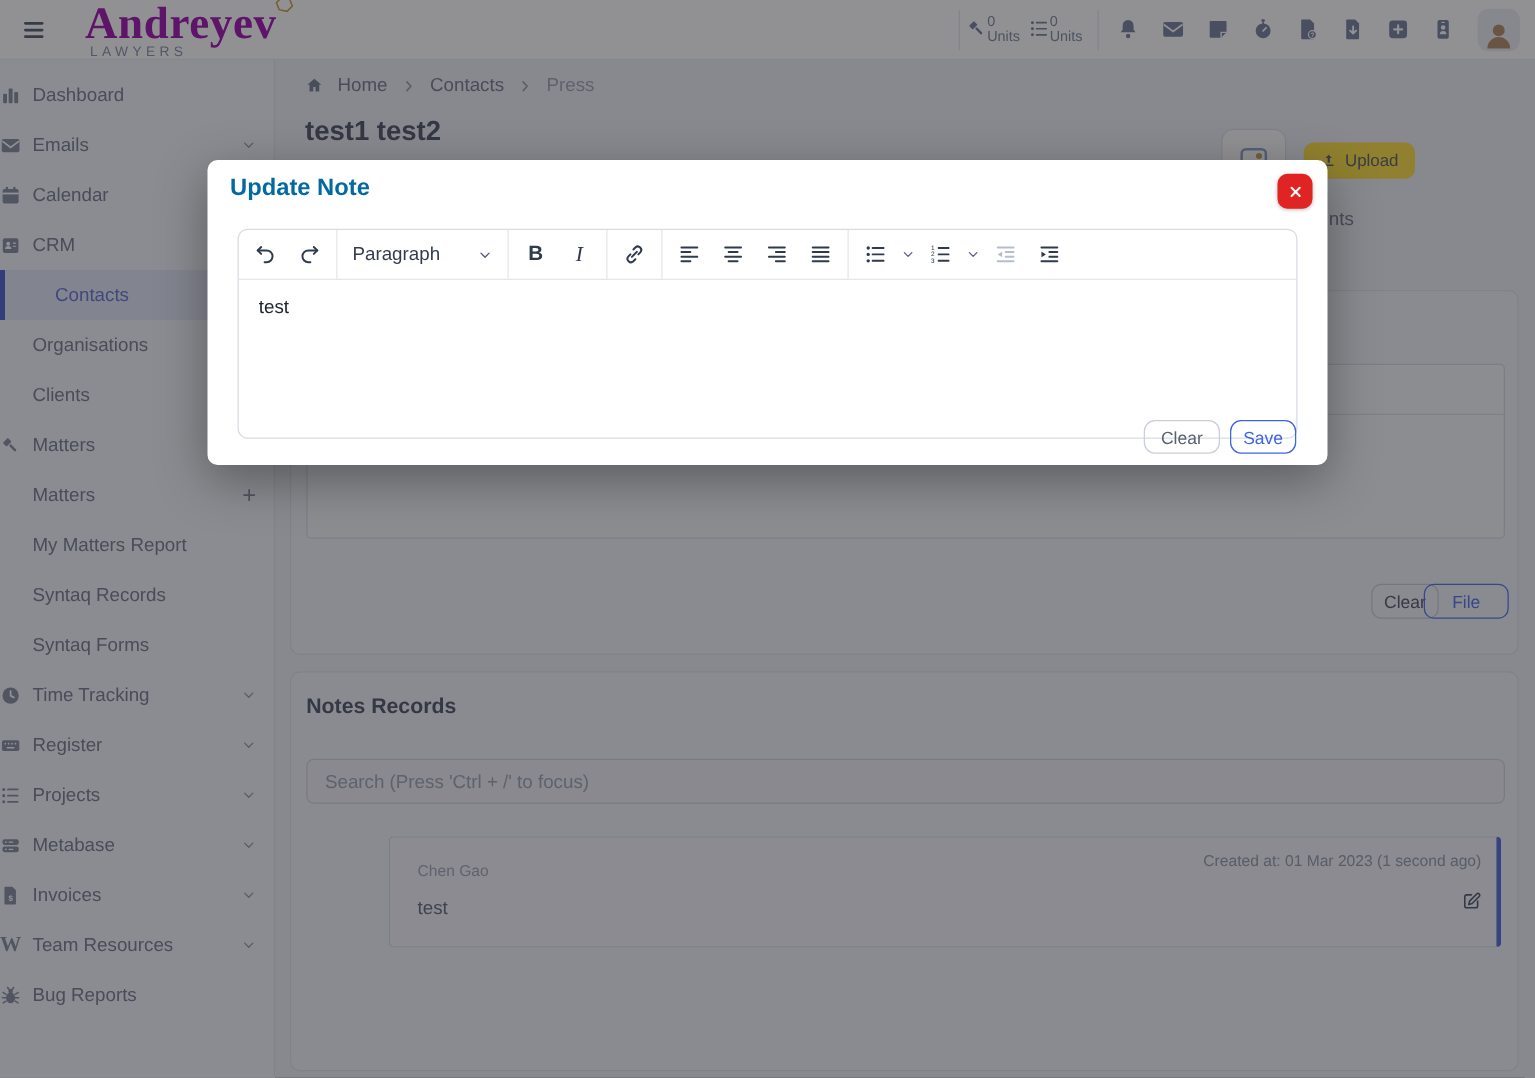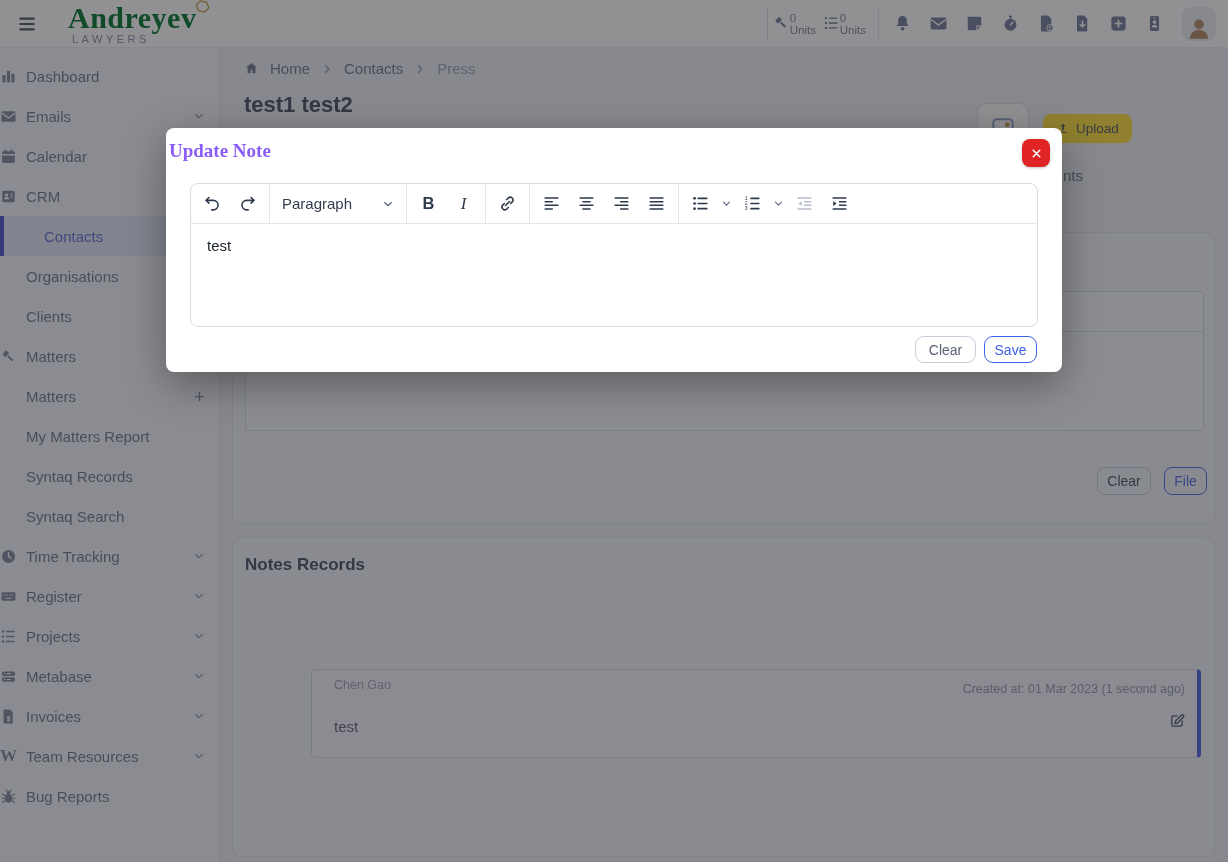--- a/index.html
+++ b/index.html
@@ -4,21 +4,21 @@
 <style>
   * { margin:0; padding:0; box-sizing:border-box; }
   body { font-family:"Liberation Sans", sans-serif; background:#2b2d33; }
   .app { position:relative; width:1228px; height:862px; overflow:hidden; background:#eef0f4; }
 
   
   .topbar { position:absolute; top:0; left:0; right:0; height:48px; background:#ffffff;
             display:flex; align-items:center; z-index:10; border-bottom:1px solid #eceef3; }
   .hamburger { width:30px; height:30px; margin-left:12px; display:flex; align-items:center; justify-content:center; color:#5b6372; cursor:pointer; }
   .logo { position:relative; margin-left:26px; line-height:1; cursor:pointer; }
-  .logo-title { font-family:"Liberation Serif", serif; font-size:30px; font-weight:600; color:#15803d; letter-spacing:0.5px; }
+  .logo-title { font-family:"Liberation Serif", serif; font-size:36px; font-weight:600; color:#a21caf; letter-spacing:0.5px; }
   .logo-sub { font-size:11px; letter-spacing:3.5px; color:#8c97ad; margin-top:1px; margin-left:4px; }
   .logo-hex { position:absolute; right:-14px; top:-4px; width:15px; height:15px; transform:rotate(12deg); color:#c9a64a; }
   .tb-spacer { flex:1; }
   .unit { display:flex; flex-direction:row; align-items:center; width:50px; font-size:11.5px; color:#848ea0; cursor:pointer; }
   .unit svg { width:18px; height:18px; color:#7c87a0; margin-bottom:2px; }
   .vsep { width:1px; height:32px; background:#e6e8ee; margin:0 5px; }
   .tico { width:36px; height:36px; display:flex; align-items:center; justify-content:center; color:#7c87a0; cursor:pointer; }
   .tico svg { width:19px; height:19px; }
   .avatar { width:34px; height:34px; border-radius:9px; background:#edeef3; margin:0 12px 0 10px;
             display:flex; align-items:flex-end; justify-content:center; overflow:hidden; cursor:pointer; }
@@ -61,46 +61,46 @@
   .card { position:absolute; background:#f3f4f8; border:1px solid #e0e3eb; border-radius:8px; }
   .card1 { left:12px; top:184px; width:983px; height:292px; }
   .ghost-editor { position:absolute; left:12px; top:58px; width:959px; height:140px;
                   border:1px solid #d9dde5; border-radius:4px; background:#f6f7fa; }
   .ghost-toolbar { position:absolute; top:0; left:0; right:0; height:40px; border-bottom:1px solid #dde1e9; }
   .btn { display:flex; align-items:center; justify-content:center; border-radius:8px; font-size:14px;
          background:transparent; border:1px solid #c9cedb; color:#5a6170; cursor:pointer;
          font-family:"Liberation Sans", sans-serif; }
   .btn.blue { border-color:#5b78e8; color:#5b78e8; }
   .c1-clear { position:absolute; right:63px; top:234px; width:54px; height:28px; }
-  .c1-file  { position:absolute; right:7px;  top:234px; width:43px; height:28px;margin-left:32px; }
+  .c1-file  { position:absolute; right:7px;  top:234px; width:68px; height:28px;margin-left:32px; }
 
   .card2 { left:12px; top:489px; width:983px; height:320px; }
   .card-title { position:absolute; left:12px; top:17px; font-size:17px; font-weight:bold; color:#565e6f; }
   .search-wrap { position:absolute; left:12px; top:69px; width:959px; height:36px; }
   .search-wrap input { width:100%; height:100%; background:#f0f1f6; border:1px solid #d4d8e2; border-radius:6px;
                        padding:0 14px; font-size:15px; color:#4a5160; font-family:"Liberation Sans", sans-serif; outline:none; }
   .search-wrap input::placeholder { color:#a3aab8; }
   .record { position:absolute; left:78px; top:131px; width:890px; height:89px; background:#f4f5f9;
             border:1px solid #d9dde5; border-right:4px solid #5b6fe0; border-radius:4px; }
-  .rec-author { position:absolute; left:22px; top:8px; font-size:12.5px; color:#a6acba; }
+  .rec-author { position:absolute; left:22px; top:20px; font-size:12.5px; color:#a6acba; }
   .rec-created { position:absolute; right:12px; top:12px; font-size:12.5px; color:#9aa1b0; }
   .rec-text { position:absolute; left:22px; top:48px; font-size:15px; color:#6b7280; }
   .rec-edit { position:absolute; right:11px; top:42px; color:#556075; cursor:pointer; display:flex; }
   .rec-edit svg { width:17px; height:17px; }
 
   
   .overlay { position:absolute; inset:0; background:rgba(10,12,18,0.45); z-index:40; }
   .modal { position:absolute; left:166px; top:128px; width:896px; height:244px; background:#ffffff;
            border-radius:8px; box-shadow:0 12px 40px rgba(0,0,0,0.35); z-index:50; }
-  .modal-title { position:absolute; left:3px; top:12px; font-size:19px; font-weight:bold; color:#8b5cf6;font-family:Liberation Serif, serif; }
+  .modal-title { position:absolute; left:18px; top:12px; font-size:19px; font-weight:bold; color:#0369a1; }
   .modal-close { position:absolute; left:856px; top:11px; width:28px; height:28px; border-radius:8px;
                  background:#e02424; display:flex; align-items:center; justify-content:center; cursor:pointer;
                  box-shadow:0 1px 3px rgba(0,0,0,0.25); border:none; }
   .modal-close svg { width:13px; height:13px; }
-  .editor { position:absolute; left:24px; top:55px; width:848px; height:144px; border:1px solid #d7dbe3;
+  .editor { position:absolute; left:24px; top:55px; width:848px; height:168px; border:1px solid #d7dbe3;
             border-radius:8px; background:#fff; overflow:hidden; }
   .toolbar { height:40px; border-bottom:1px solid #e3e6ec; display:flex; align-items:stretch; }
   .tb-group { display:flex; align-items:center; padding:0 4px; }
   .tb-sep { width:1px; background:#e3e6ec; }
   .tb-btn { width:35px; height:34px; border-radius:4px; display:flex; align-items:center; justify-content:center;
             color:#2f3a4c; cursor:pointer; background:none; border:none; }
   .tb-btn svg { width:19px; height:19px; }
   .tb-btn.narrow { width:17px; color:#55607a; }
   .tb-btn.narrow svg { width:11px; height:11px; }
   .tb-btn.disabled { color:#b7bdc9; cursor:default; }
@@ -438,21 +438,21 @@
         <span class="nav-label">Matters</span>
         <span class="nav-plus">+</span>
       </div>
     <div class="nav-item sub">
         <span class="nav-label">My Matters Report</span>
       </div>
     <div class="nav-item sub">
         <span class="nav-label">Syntaq Records</span>
       </div>
     <div class="nav-item sub">
-        <span class="nav-label">Syntaq Search</span>
+        <span class="nav-label">Syntaq Forms</span>
       </div>
     <div class="nav-item">
         <span class="nav-ico">
           <svg viewBox="0 0 24 24">
             <use href="#i-clock"></use>
           </svg>
         </span>
         <span class="nav-label">Time Tracking</span>
         <span class="nav-chev">
           <svg viewBox="0 0 24 24">
@@ -572,20 +572,23 @@
     <div class="card card1">
       <div class="ghost-editor">
         <div class="ghost-toolbar"></div>
       </div>
       <button class="btn c1-clear">Clear</button>
       <button class="btn blue c1-file">File</button>
     </div>
 
     <div class="card card2">
       <div class="card-title">Notes Records</div>
+      <div class="search-wrap">
+        <input type="text" placeholder="Search (Press 'Ctrl + /' to focus)" style="">
+      </div>
       <div class="record">
         <div class="rec-author">Chen Gao</div>
         <div class="rec-created">Created at: 01 Mar 2023 (1 second ago)</div>
         <div class="rec-text">test</div>
         <div class="rec-edit">
             <svg viewBox="0 0 24 24">
               <use href="#i-edit"></use>
             </svg>
           </div>
       </div>

